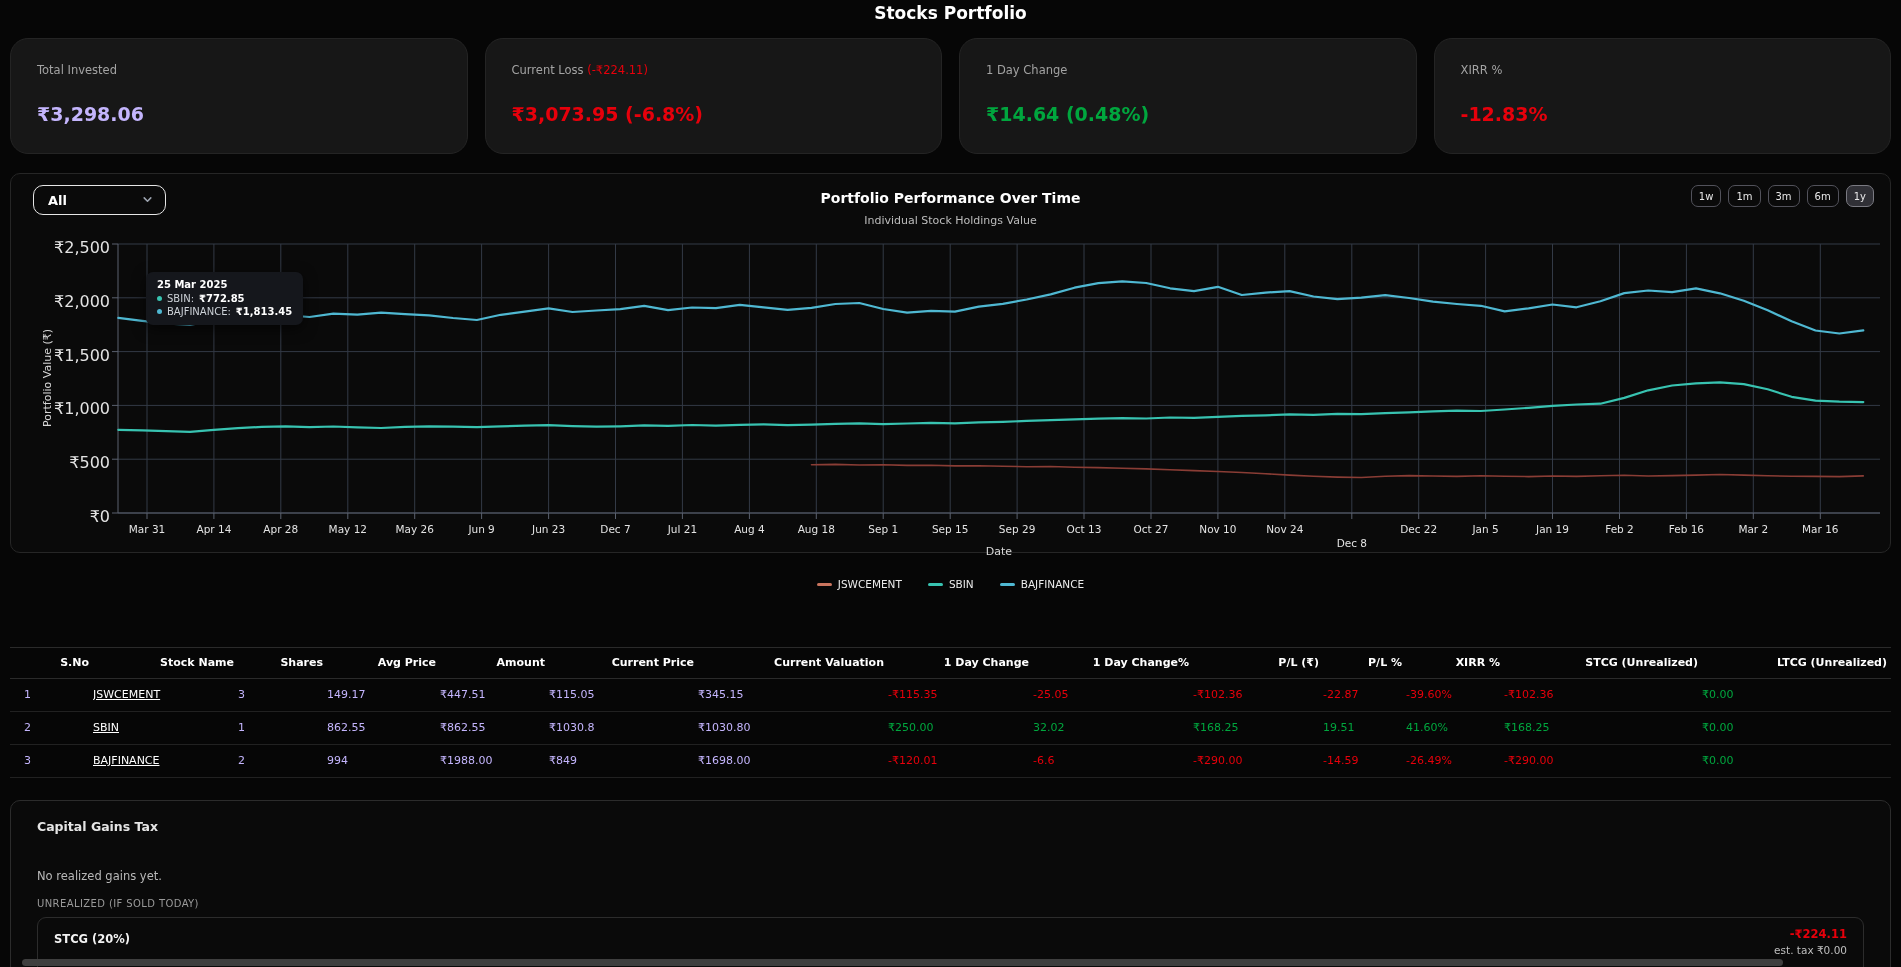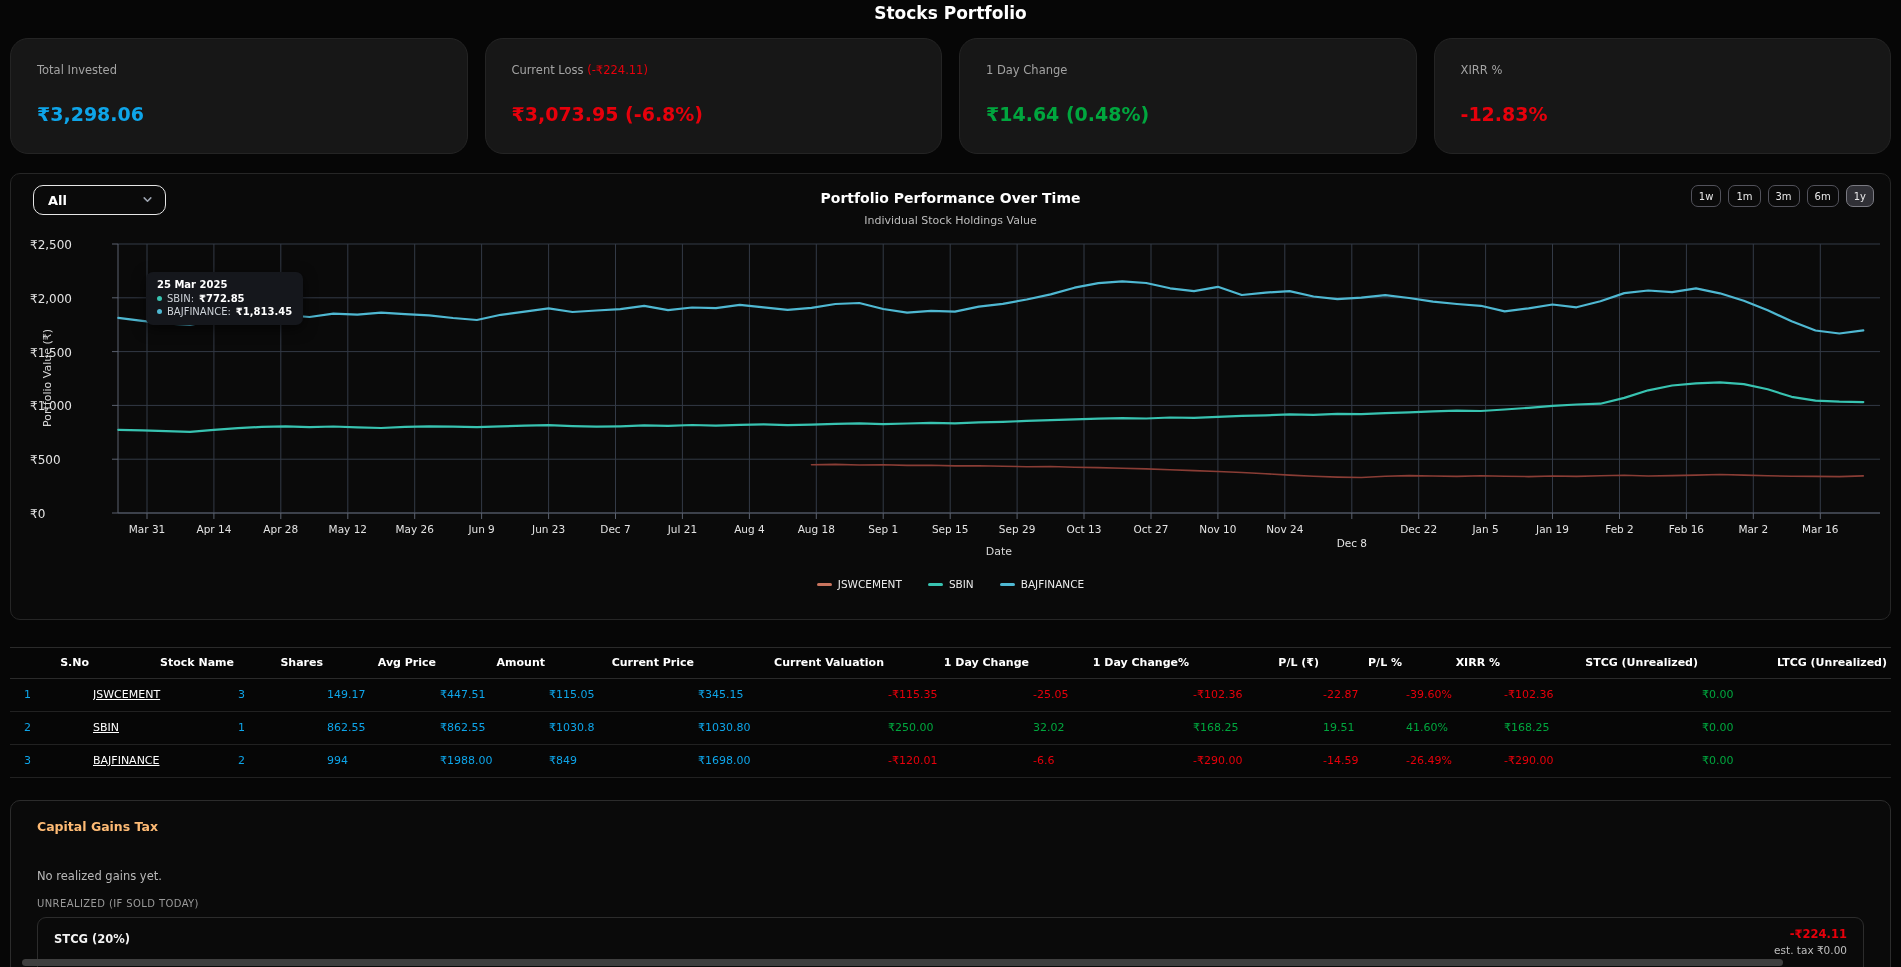--- a/index.html
+++ b/index.html
@@ -1,54 +1,54 @@
 <!DOCTYPE html>
 <html><head>
 <meta charset="utf-8">
 <style>
   html,body{margin:0;padding:0;background:#060606;}
   #app{position:relative;width:1901px;height:967px;background:#060606;overflow:hidden;
        font-family:"DejaVu Sans","Liberation Sans",sans-serif;color:#ededed;}
   .t-red{color:#e7000b;}
   .t-green{color:#00a63e;}
-  .t-white{color:#0ea5e9;}
+  .t-white{color:#c4b5fd;}
   .t-link{color:#ffffff;text-decoration:underline;}
 
   
   #page-title{position:absolute;top:3px;left:0;width:100%;text-align:center;
               font-size:17px;font-weight:bold;color:#ffffff;}
 
   
   #cards{position:absolute;top:38px;left:10px;width:1881px;display:flex;gap:17px;}
   .card{flex:1;height:116px;background:#171717;border:1px solid #242424;border-radius:18px;
         box-sizing:border-box;padding:24px 0 0 26px;}
   .card-label{font-size:11.5px;color:#a3a3a3;}
   .card-value{font-size:19px;font-weight:bold;margin-top:26px;}
 
   
-  #chart-card{position:absolute;top:173px;left:10px;width:1881px;height:447px;background:#0a0a0a;
+  #chart-card{position:absolute;top:173px;left:10px;width:1881px;height:380px;background:#0a0a0a;
               border:1px solid #262626;border-radius:10px;box-sizing:border-box;}
   #stock-filter{position:absolute;left:22px;top:11px;width:133px;height:30px;border:1px solid #e6e6e6;
                 border-radius:10px;background:#0a0a0a;display:flex;align-items:center;
                 justify-content:space-between;padding:0 12px 0 14px;box-sizing:border-box;
                 font-size:13px;font-weight:bold;color:#fff;cursor:pointer;}
   #ranges{position:absolute;right:16px;top:11px;display:flex;gap:7px;}
   .range-btn{min-width:18px;height:22px;border:1px solid #52525b;border-radius:7px;font-size:10px;
              color:#e8e8e8;background:transparent;display:flex;align-items:center;justify-content:center;
              padding:0 7px;font-family:inherit;cursor:pointer;}
   .range-btn.active{background:#303036;border-color:#7a7a82;}
   #chart-title{position:absolute;top:16px;left:0;width:100%;text-align:center;font-size:14px;font-weight:bold;color:#fff;}
   #chart-subtitle{position:absolute;top:40px;left:0;width:100%;text-align:center;font-size:11px;color:#bdbdbd;}
   #y-axis-label{position:absolute;left:36px;top:204px;transform:translate(-50%,-50%) rotate(-90deg);
                 font-size:11px;color:#d8d8d8;white-space:nowrap;}
   #plot{position:absolute;left:107px;top:70px;width:1762px;height:269px;}
   #plot-svg{position:absolute;left:0;top:0;overflow:visible;display:block;}
   .grid{stroke:#333a46;stroke-width:1;}
   .axis{stroke:#5a616e;stroke-width:1;}
-  .ytick{position:absolute;left:-88px;width:80px;font-size:12px;color:#e3e3e3;}
+  .ytick{position:absolute;left:-88px;width:80px;text-align:right;font-size:16px;color:#e3e3e3;}
   .xtick{position:absolute;top:279px;width:62px;text-align:center;font-size:10.5px;color:#e3e3e3;}
   #date-label{position:absolute;top:301px;left:0;width:100%;text-align:center;font-size:11px;color:#d8d8d8;}
   #legend{position:absolute;top:404px;left:0;width:100%;display:flex;justify-content:center;gap:26px;}
   .legend-item{display:flex;align-items:center;gap:6px;font-size:10.5px;color:#ececec;cursor:pointer;}
   .legend-swatch{width:15px;height:3px;border-radius:2px;display:inline-block;}
   #tooltip{position:absolute;left:135px;top:98px;background:#15171c;border-radius:7px;
            padding:7px 11px 8px;box-shadow:0 4px 14px rgba(0,0,0,.6);z-index:5;}
   .tt-date{font-size:10px;font-weight:bold;color:#fff;margin-bottom:3px;white-space:nowrap;}
   .tt-row{display:flex;align-items:center;gap:5px;font-size:10px;margin-top:2px;white-space:nowrap;}
   .tt-dot{width:5px;height:5px;border-radius:50%;display:inline-block;}
@@ -60,21 +60,21 @@
   #stock-table th{text-align:right;font-size:11px;font-weight:bold;color:#ffffff;
                   padding:8px 4px 9px 0;border-top:1px solid #2a2a2a;border-bottom:1px solid #2a2a2a;
                   overflow:hidden;white-space:nowrap;}
   #stock-table td{text-align:left;font-size:11px;padding:9px 4px 10px 0;border-bottom:1px solid #212121;
                   overflow:hidden;white-space:nowrap;}
   #stock-table .first{padding-left:14px;}
 
   
   #cg-card{position:absolute;top:800px;left:10px;width:1881px;height:220px;background:#0a0a0a;
            border:1px solid #2c2c2c;border-radius:10px;box-sizing:border-box;}
-  #cg-title{position:absolute;left:26px;top:18px;font-size:12.5px;font-weight:bold;color:#fdba74;}
+  #cg-title{position:absolute;left:26px;top:18px;font-size:12.5px;font-weight:bold;color:#e5e5e5;}
   #cg-empty{position:absolute;left:26px;top:68px;font-size:11.5px;color:#b8b8b8;}
   #cg-section-label{position:absolute;left:26px;top:97px;font-size:10px;font-weight:normal;
                     color:#9a9a9a;letter-spacing:.4px;}
   #cg-box{position:absolute;left:26px;right:26px;top:116px;height:90px;border:1px solid #2c2c2c;border-radius:9px;}
   #cg-stcg-label{position:absolute;left:16px;top:14px;font-size:11.5px;font-weight:600;color:#f2f2f2;}
   #cg-right{position:absolute;right:16px;top:9px;text-align:right;}
   #cg-stcg-value{font-size:11.5px;font-weight:bold;}
   #cg-stcg-tax{font-size:10.5px;color:#bfbfbf;margin-top:3px;}
 
   #hscroll-thumb{position:absolute;left:22px;top:959px;width:1761px;height:7px;background:#3f3f3f;border-radius:4px;}

